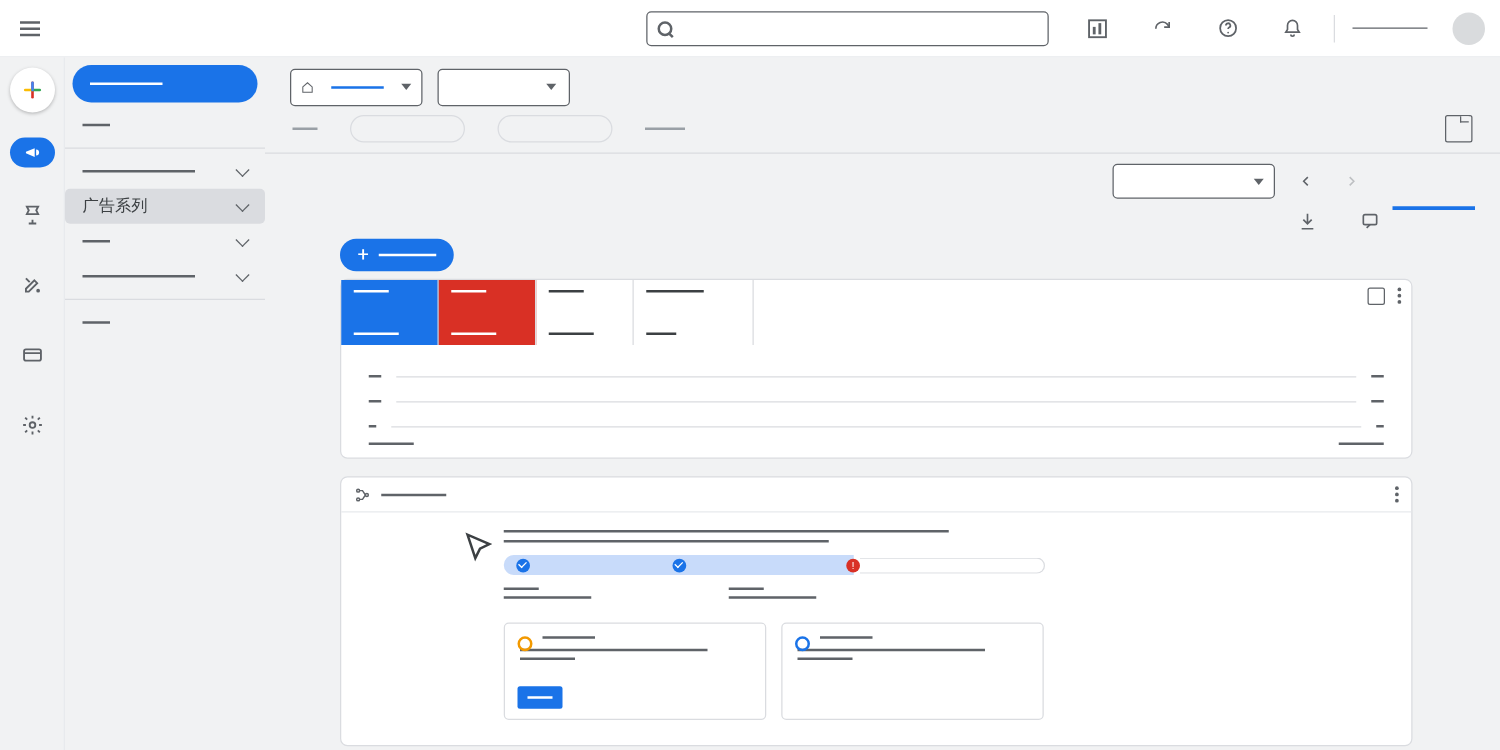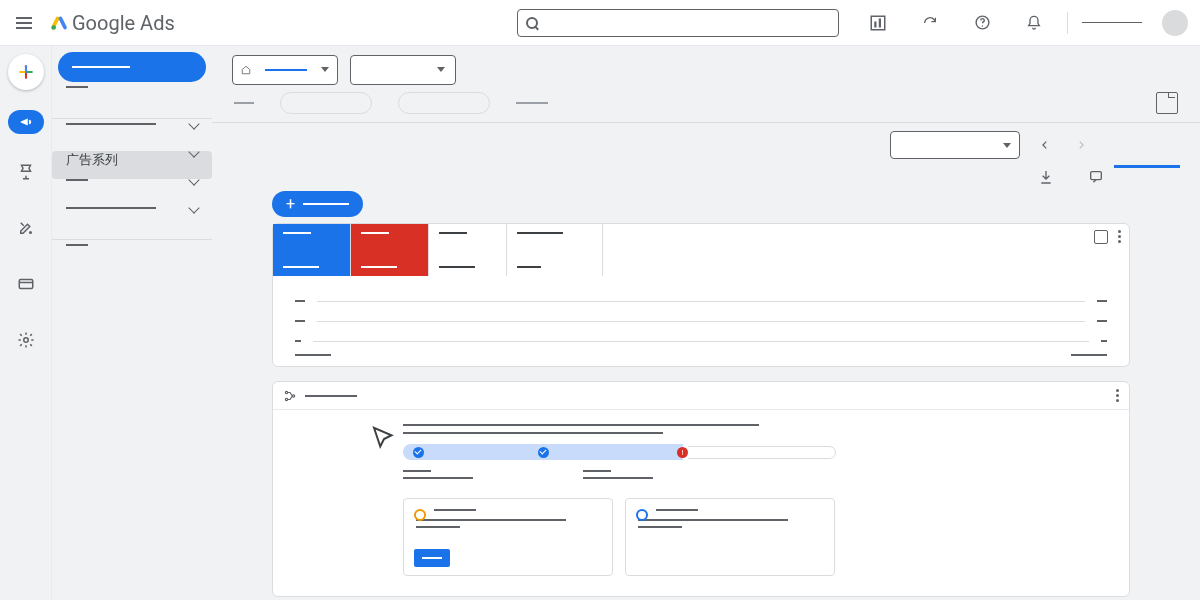--- a/index.html
+++ b/index.html
@@ -27,21 +27,21 @@
     .left-rail { position:absolute; top:46px; left:0; width:52px; height:554px; background:#f1f2f3; display:flex; flex-direction:column; align-items:center; padding-top:8px; gap:20px; border-right:1px solid #e8eaed;}
     .rail-btn { width:36px; height:36px; border-radius:50%; display:flex; align-items:center; justify-content:center; cursor:pointer; }
     .rail-btn.plus { background:#fff; box-shadow:0 1px 3px rgba(0,0,0,0.25); }
     .plus-svg { font-weight:600; }
     .rail-btn.active { background:#1a73e8; width:36px; height:24px; border-radius:12px; }
 
     
     .sidebar { position:absolute; top:46px; left:52px; width:160px; height:554px; background:#f1f2f3;}
     .pill-primary { margin:6px 6px 4px; height:30px; background:#1a73e8; border-radius:16px; display:flex; align-items:center; padding:0 14px; }
     .pill-primary .line { width:58px; height:2px; background:#fff; }
-    .side-item { height:28px; display:flex; padding:0 14px; justify-content:space-between; cursor:pointer; }
+    .side-item { height:28px; display:flex; align-items:center; padding:0 14px; justify-content:space-between; cursor:pointer; }
     .side-item .lbl { width:66px; height:2px; background:#5f6368; }
     .side-item.sub .lbl { width:90px; }
     .side-item.small .lbl { width:22px; }
     .side-item.label-text { color:#3c4043; font-size:13px; }
     .side-item.active { background:#dadce0; border-radius:4px; }
     .chev { width:8px;height:8px;border-right:1.5px solid #5f6368;border-bottom:1.5px solid #5f6368; transform:rotate(45deg); margin-top:-3px;}
     .hr { height:1px; background:#dadce0; margin:4px 0;}
 
     
     .main { position:absolute; top:46px; left:212px; right:0; bottom:0; overflow:hidden; }
@@ -132,28 +132,20 @@
 <body>
 
 <div class="header">
   <div class="menu-btn">
       <div class="ham">
         <span></span>
         <span></span>
         <span></span>
       </div>
     </div>
-  <div class="logo">
-    <svg class="logo-dot" viewBox="0 0 24 24">
-      <path d="M4 18 L10 6" stroke="#fbbc04" stroke-width="5" stroke-linecap="round"></path>
-      <path d="M14 6 L20 18" stroke="#4285f4" stroke-width="5" stroke-linecap="round"></path>
-      <circle cx="5" cy="18" r="3" fill="#34a853"></circle>
-    </svg>
-    <span class="logo-text">Google Ads</span>
-  </div>
   <div class="spacer"></div>
   <div class="search-bar">
     <span class="search-glyph"></span>
     <input style="border: none; outline: none; flex: 1 1 0%; margin-left: 8px; font-size: 13px; background: transparent;" placeholder="">
   </div>
   <div class="hicons">
     <div class="hicon">
       <svg width="18" height="18" viewBox="0 0 24 24" fill="none" stroke="#5f6368" stroke-width="2">
           <rect x="3" y="3" width="18" height="18"></rect>
           <rect x="7" y="10" width="3" height="8" fill="#5f6368" stroke="none"></rect>

